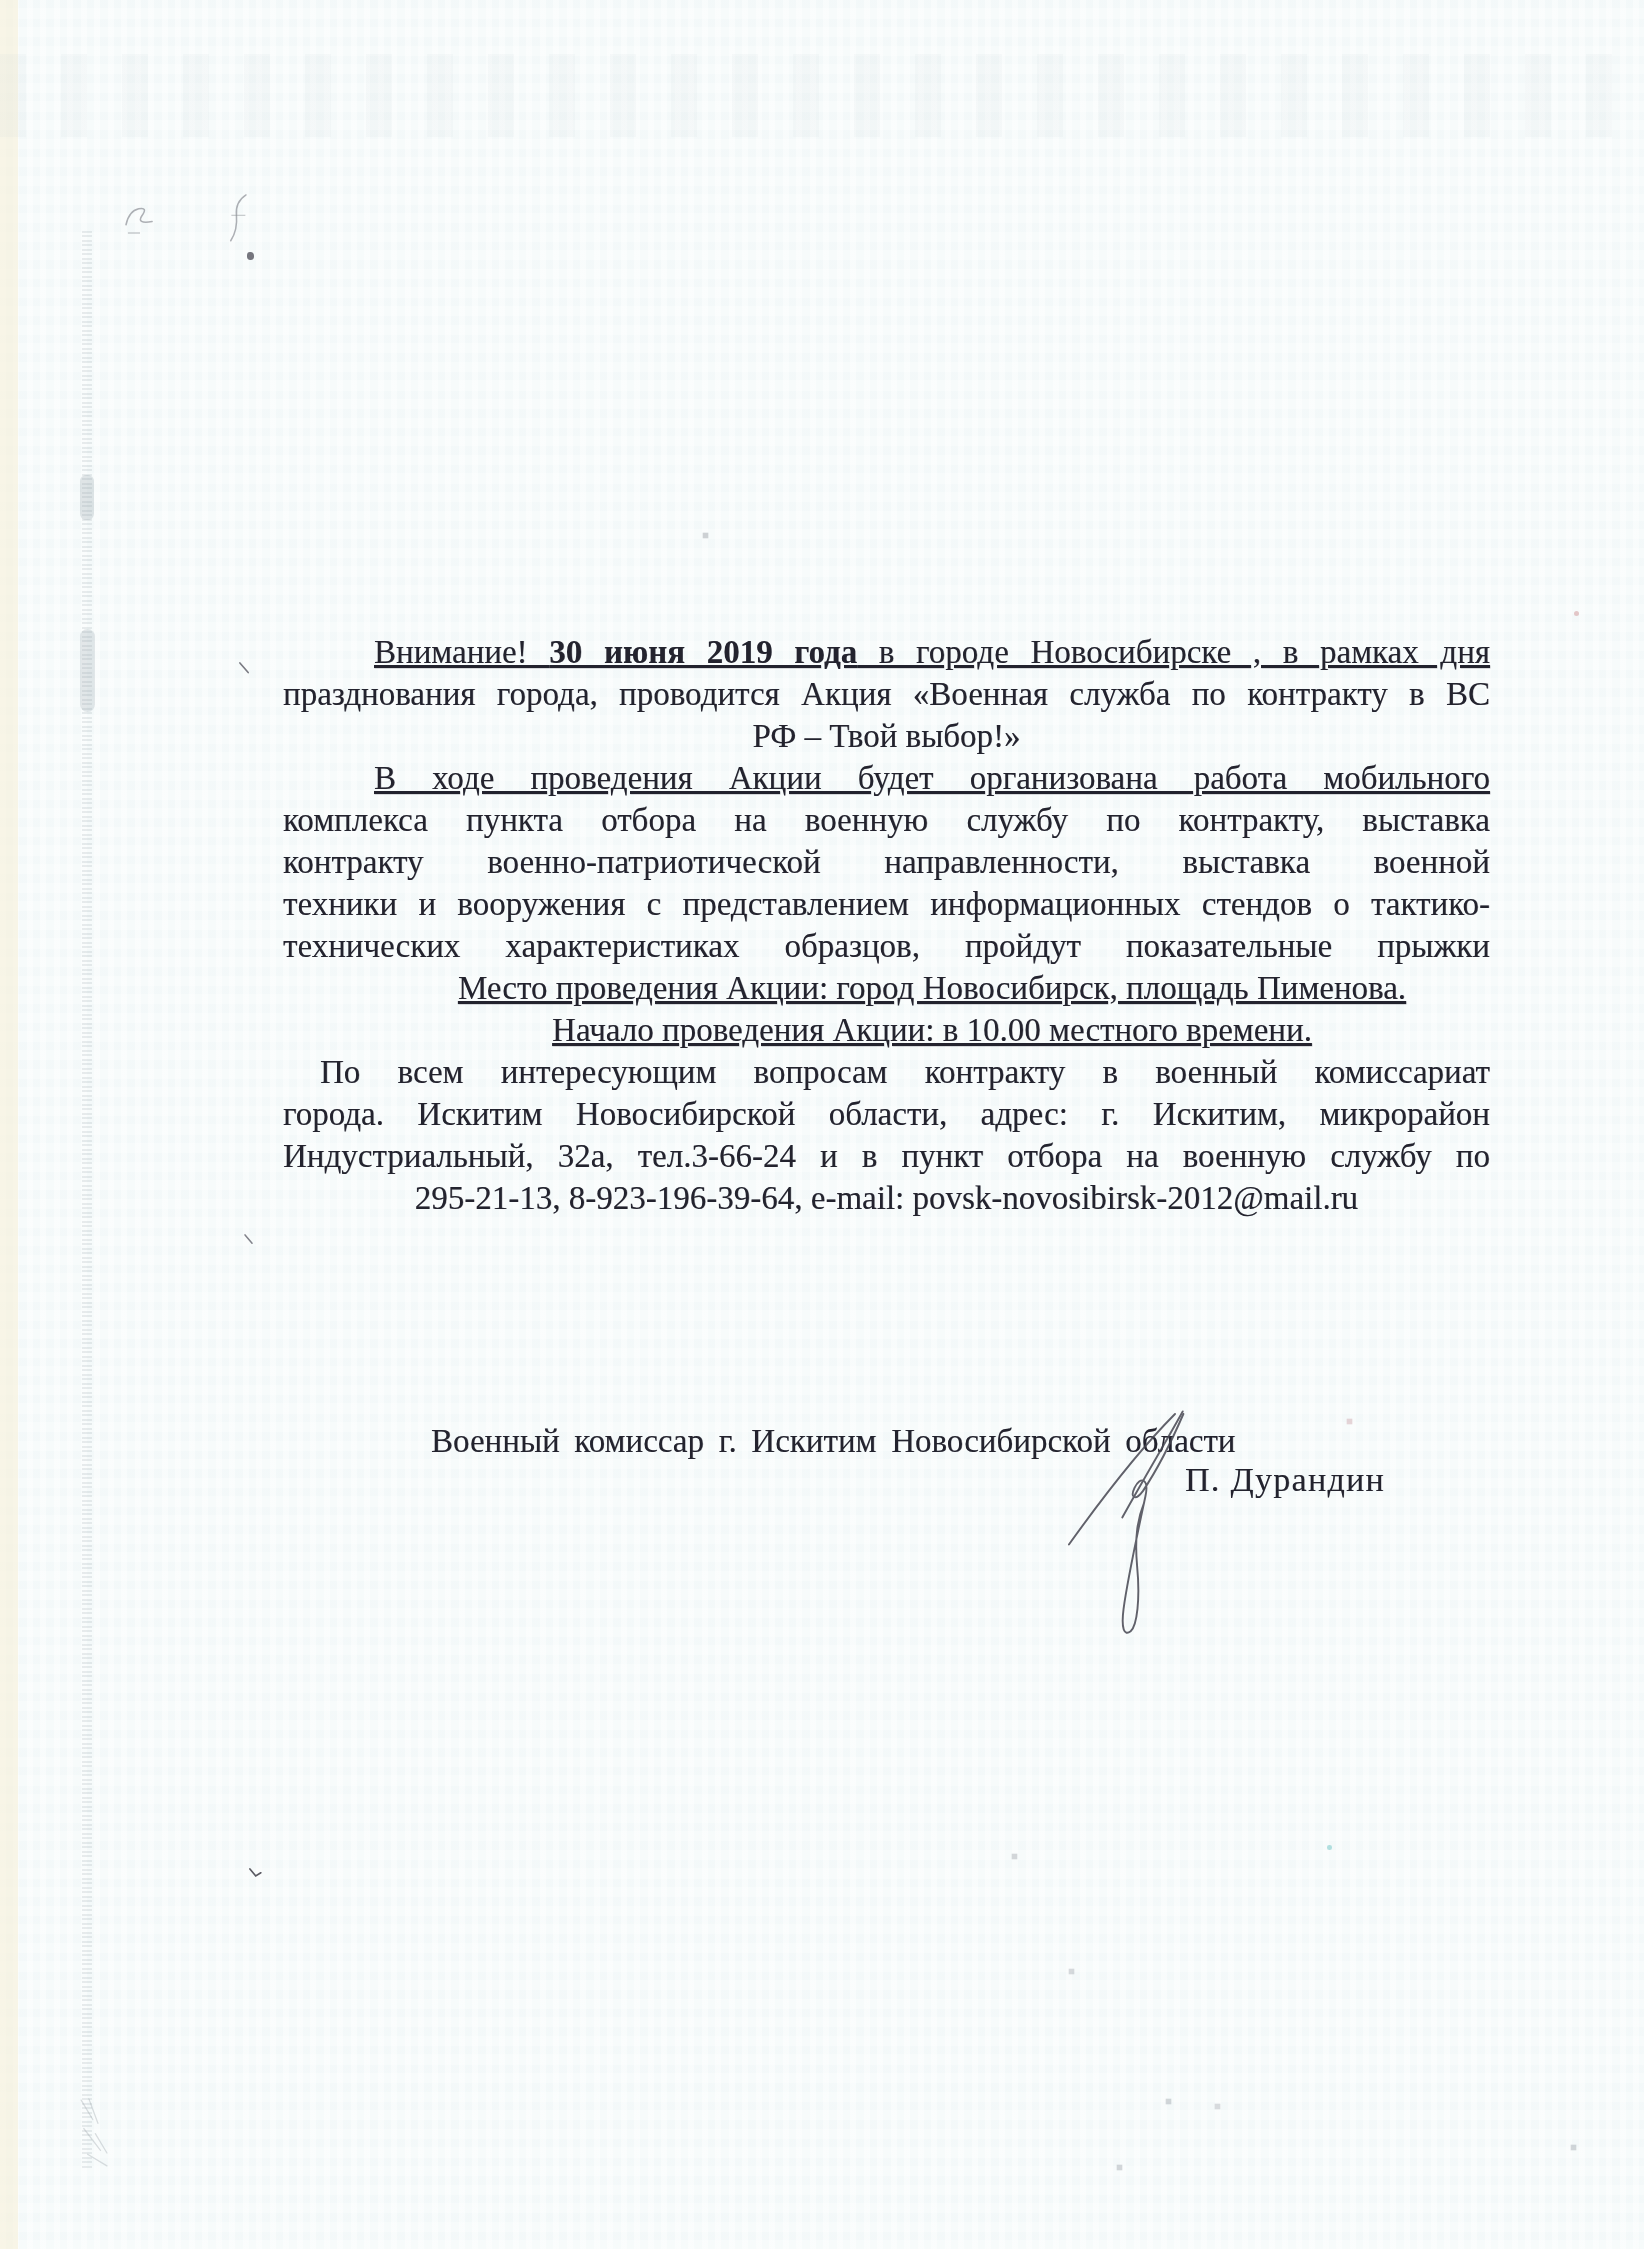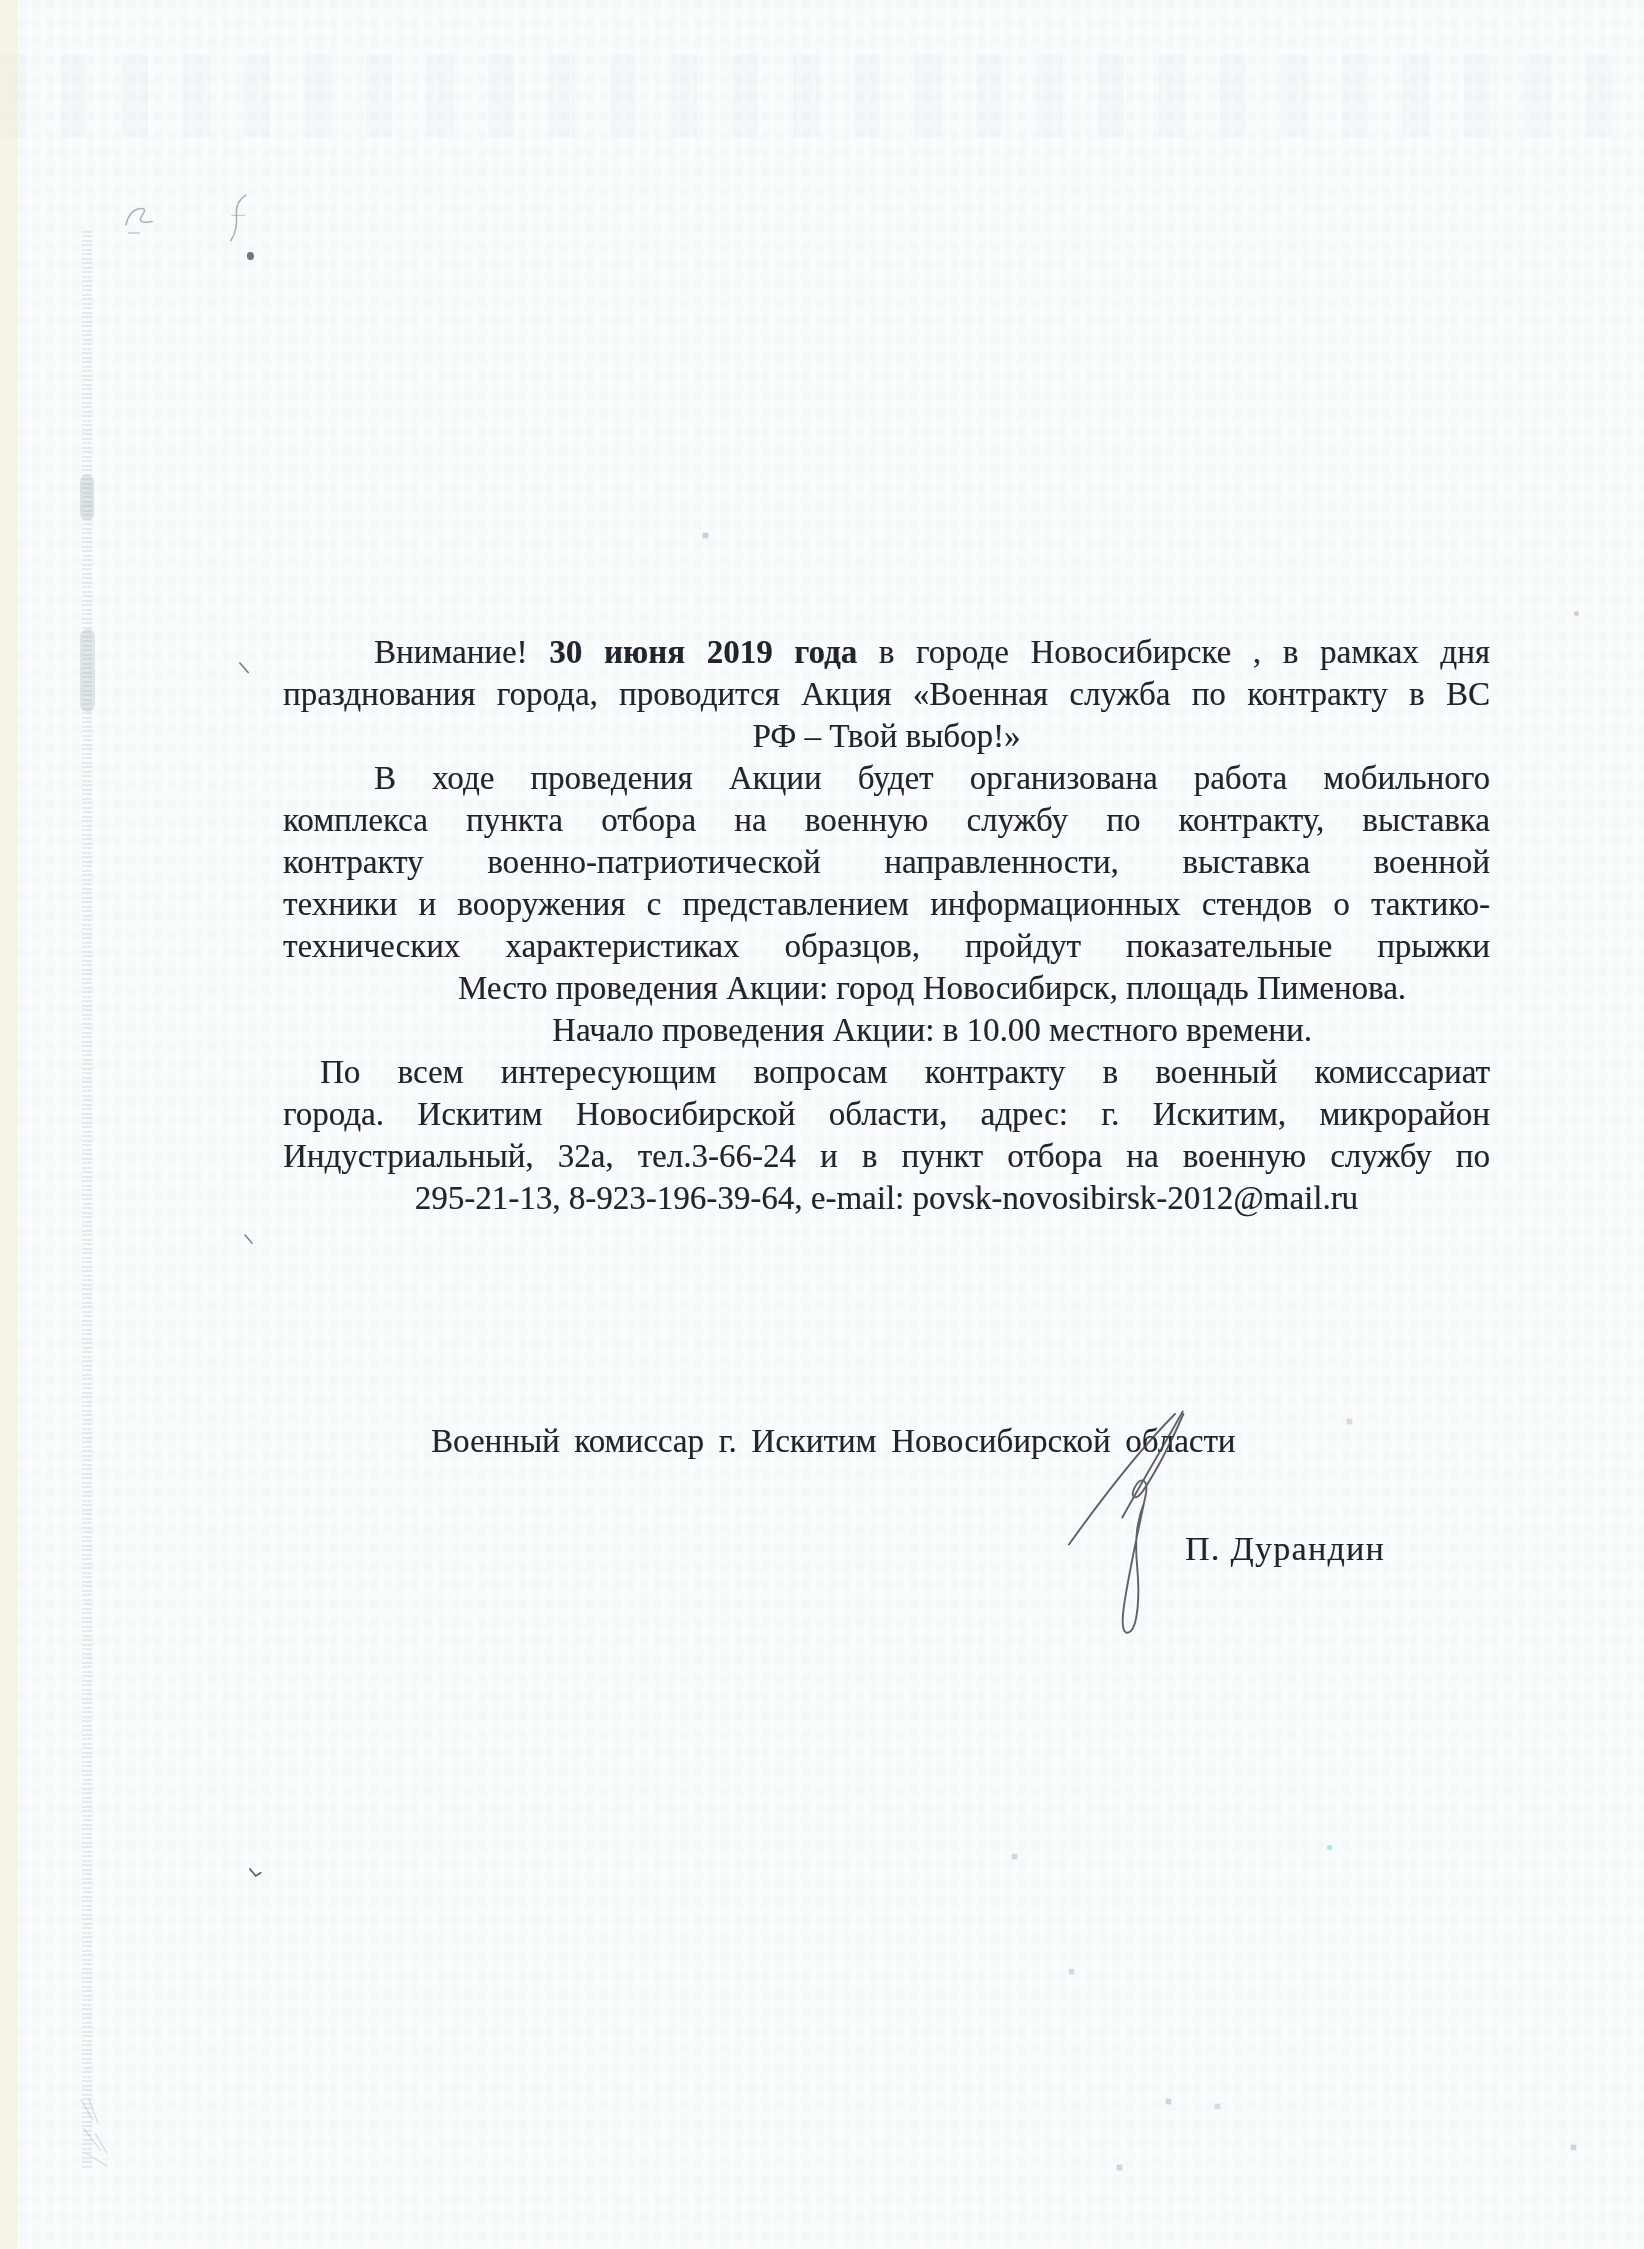--- a/index.html
+++ b/index.html
@@ -30,34 +30,34 @@
     line-height: 42px;
     white-space: nowrap;      
     text-align: center;
     text-shadow: 0.4px 0.4px 0.4px rgba(30,30,42,.38);
   }
   .line.fill {
     white-space: normal;
     text-align: justify;
     text-align-last: justify;
   }
-  .line.ind-lg { text-indent: 91px; }
+  .line.ind-lg { text-indent: 91px; text-decoration: underline; }
   .line.ind-sm { text-indent: 37px; }
   .line .b { font-weight: bold; }
   
   .sig-title {
     position: absolute;
     left: 431px; top: 1420px;
     font-size: 33px; line-height: 42px;
     word-spacing: 6.4px;
     text-shadow: 0.4px 0.4px 0.4px rgba(30,30,42,.38);
   }
   .sig-name {
     position: absolute;
-    left: 1185px; top: 1528px;
+    left: 1185px; top: 1459px;
     font-size: 34px; line-height: 42px;
     letter-spacing: 1.3px;
     text-shadow: 0.4px 0.4px 0.4px rgba(30,30,42,.38);
   }
   .signature-svg {
     position: absolute;
     left: 1040px; top: 1387px;
     width: 180px; height: 270px;
   }
   

